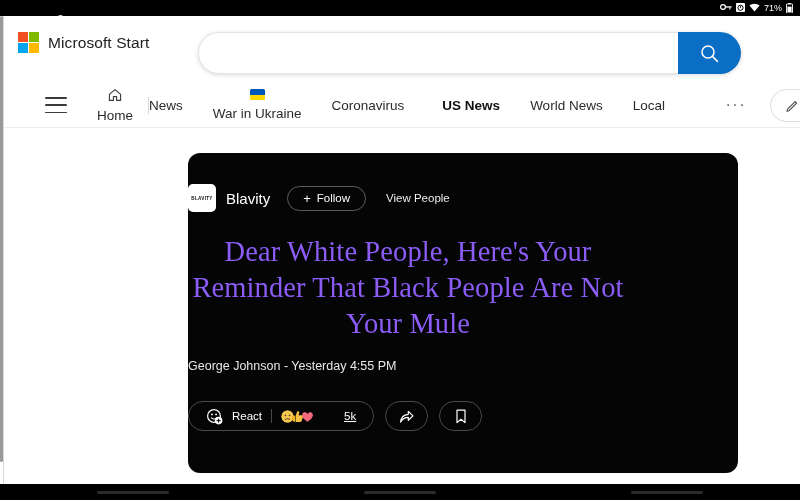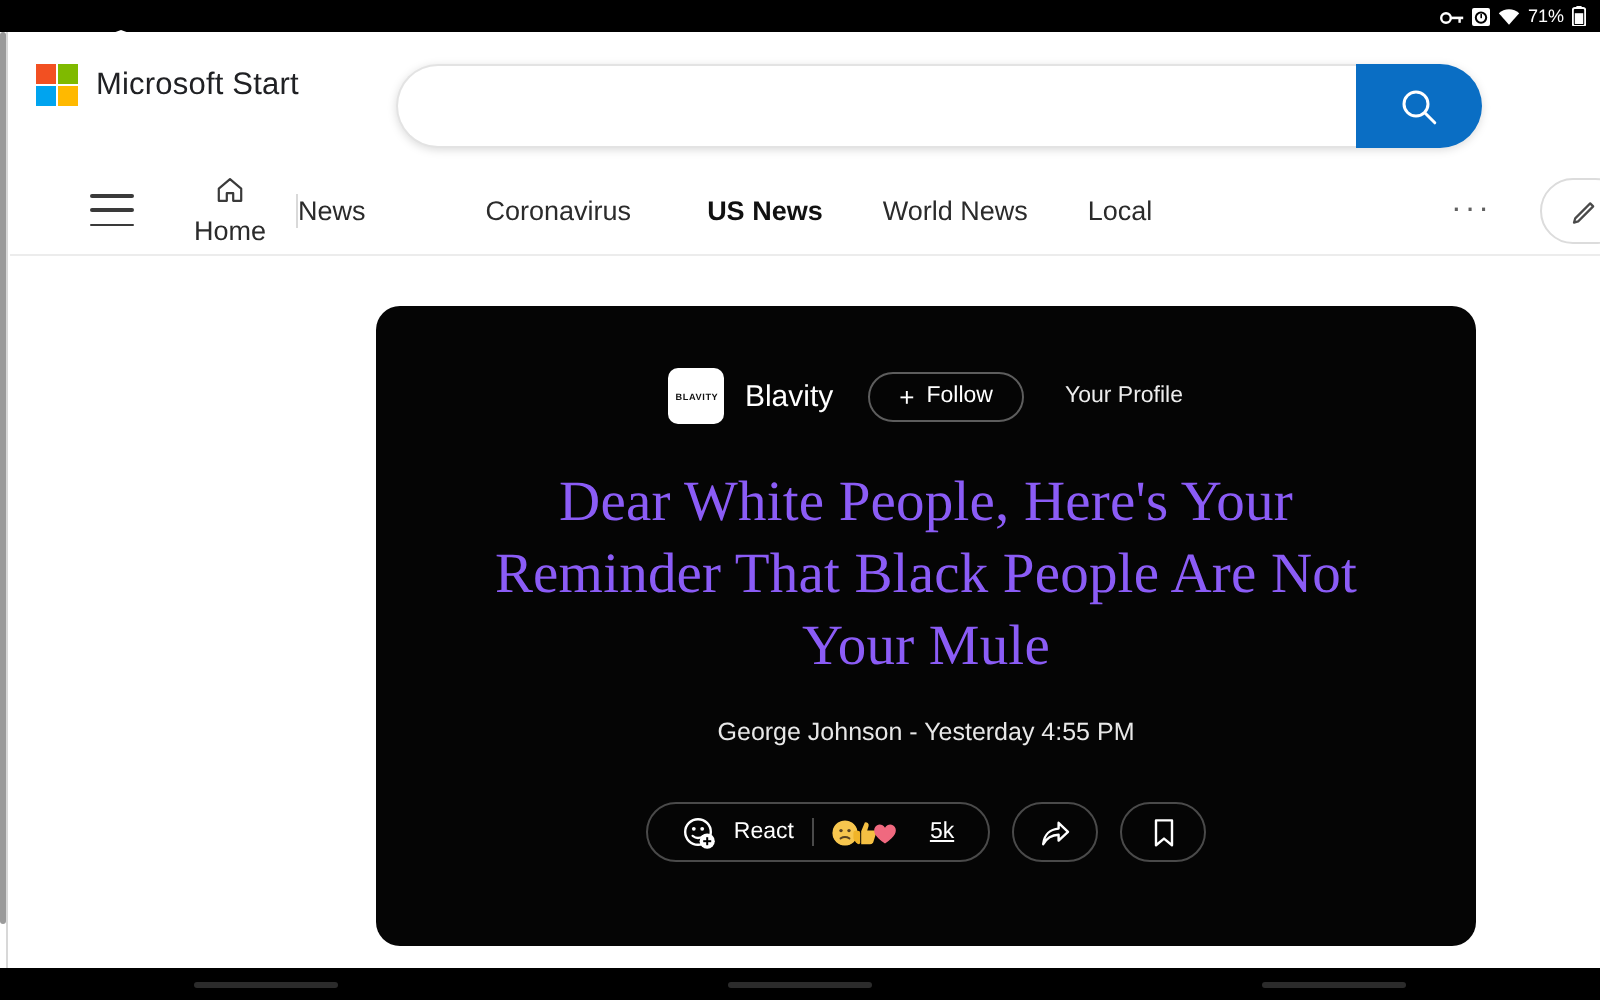--- a/index.html
+++ b/index.html
@@ -19,21 +19,21 @@
   
   #status-bar {
     position:absolute; top:0; left:0;
     width:800px; height:16px;
     background:#000;
     display:flex; align-items:center;
     padding:0 7px;
     color:#fff;
   }
   #status-left { display:flex; align-items:center; gap:4px;margin-top:24px; }
-  #status-right { margin-left:auto; display:flex; align-items:flex-end; gap:4px; }
+  #status-right { margin-left:auto; display:flex; align-items:flex-start; gap:4px; }
   .sb-time { font-size:9px; letter-spacing:.2px; color:#fff; }
   .sb-batt-text { font-size:9px; color:#fff; }
   .sb-ico { display:block; }
   .sb-dot { width:2px; height:2px; border-radius:50%; background:#cfcfcf; }
 
   
   #page {
     position:absolute; top:16px; left:0;
     width:800px; height:468px;
     background:#fff;
@@ -172,21 +172,21 @@
   }
 
   
   #card {
     position:absolute;
     left:188px; top:137px;
     width:550px; height:320px;
     background:#050505;
     border-radius:12px;
     overflow:hidden;
-    display:flex; flex-direction:column; align-items:center;
+    display:flex; flex-direction:column; 
   }
   #card-pub {
     display:flex; align-items:center;
     margin-top:31px;
   }
   #pub-logo {
     width:28px; height:28px;
     background:#fff;
     border-radius:5px;
     display:flex; align-items:center; justify-content:center;
@@ -249,21 +249,21 @@
     cursor:pointer;
   }
   #react-pill { padding:0 17px; gap:9px; }
   #react-label { font-size:11.5px; color:#fff; }
   .act-div { width:1px; height:14px; background:#4a4a4a; }
   #reaction-emojis { display:flex; align-items:center; }
   #reaction-emojis .em {
     width:13px; height:13px; border-radius:50%;
     margin-right:-3px; display:block;
   }
-  #react-count { font-size:11.5px; color:#fff; margin-left:10px;text-decoration:underline; }
+  #react-count { font-size:11.5px; color:#fff; margin-left:24px;text-decoration:underline; }
   .act-icon-btn {
     width:43px; height:30px;
     justify-content:center;
   }
 
   
   #android-nav {
     position:absolute; bottom:0; left:0;
     width:800px; height:16px;
     background:#000;
@@ -367,20 +367,27 @@
         </div>
 
         <div class="nav-sep"></div>
 
         <div class="nav-item">
           <span>News</span>
         </div>
 
         <div class="nav-gap"></div>
 
+        <div class="nav-item">
+          <span class="flag-ua">
+            <span class="t" style="display:block;"></span>
+              <span class="b" style="display:block;"></span>
+          </span>
+          <span>War in Ukraine</span>
+        </div>
 
         <div class="nav-gap"></div>
 
         <div class="nav-item">
           <span>Coronavirus</span>
         </div>
 
         <div class="nav-gap" style="width:38px;"></div>
 
         <div class="nav-item active">
@@ -415,21 +422,21 @@
 
       <div id="card-pub">
         <div id="pub-logo">
           <span>BLAVITY</span>
         </div>
         <div id="pub-name">Blavity</div>
         <button id="follow-btn">
           <span id="follow-plus">+</span>
           <span>Follow</span>
         </button>
-        <div id="view-profile">Your Profile</div>
+        <div id="view-profile">View People</div>
       </div>
 
       <div id="headline">Dear White People, Here's Your Reminder That Black People Are Not Your Mule</div>
 
       <div id="byline">George Johnson - Yesterday 4:55 PM</div>
 
       <div id="actions">
 
         <div id="react-pill" class="act-pill">
           <svg width="17" height="17" viewBox="0 0 17 17">

